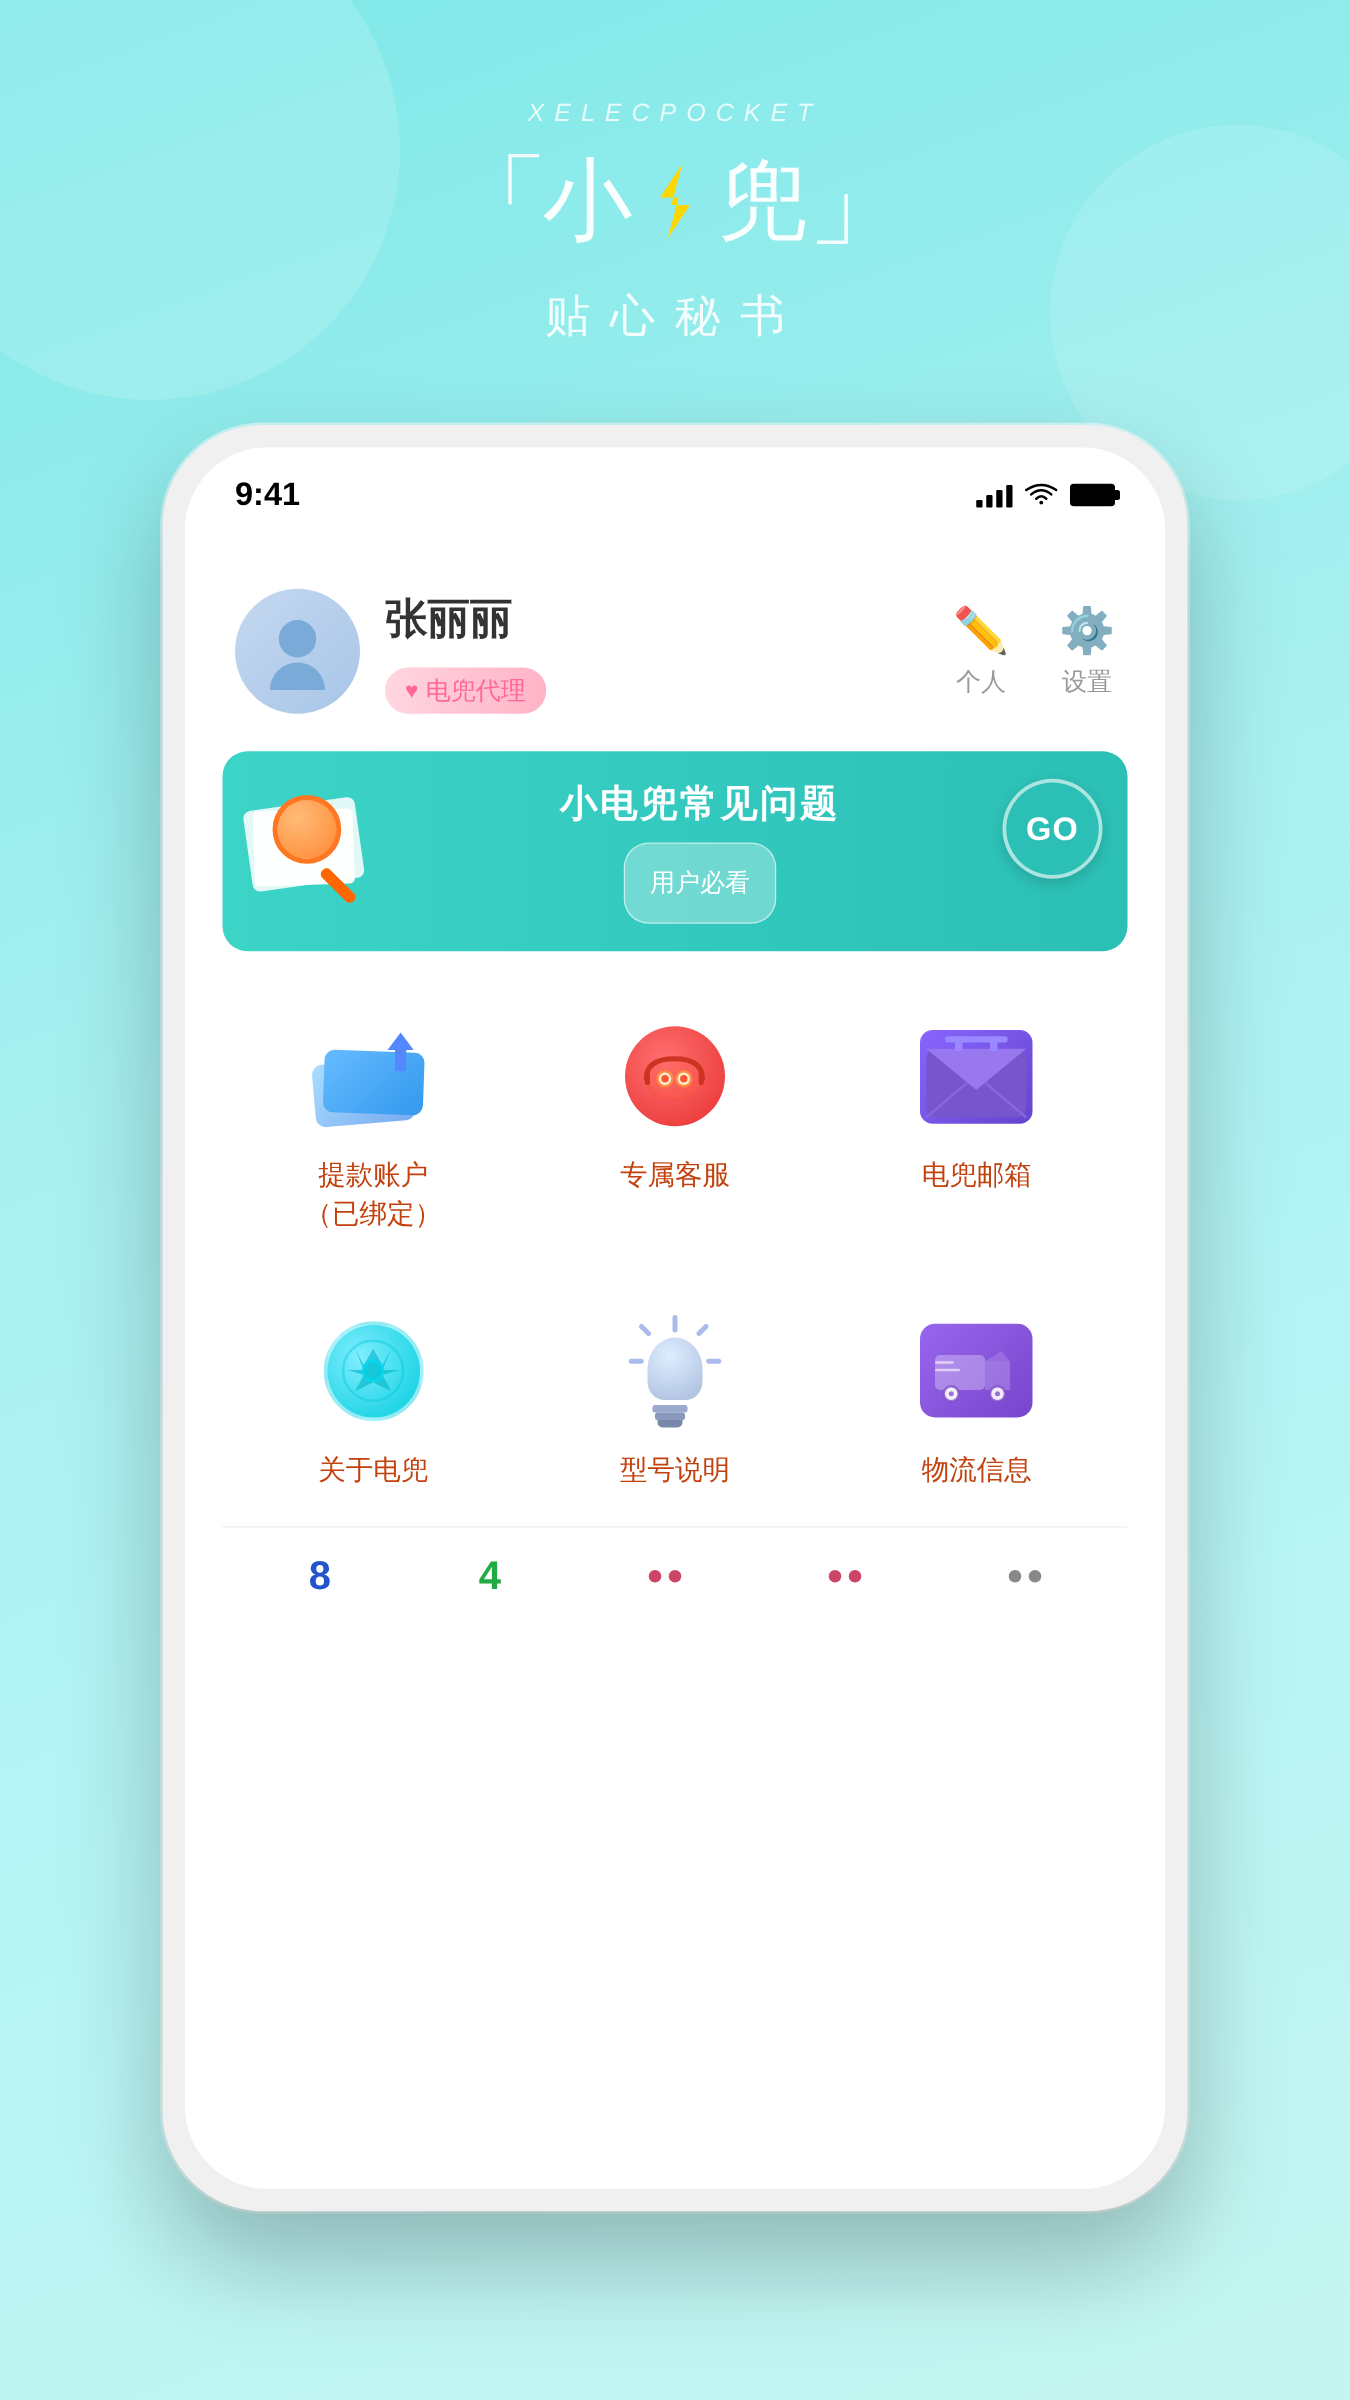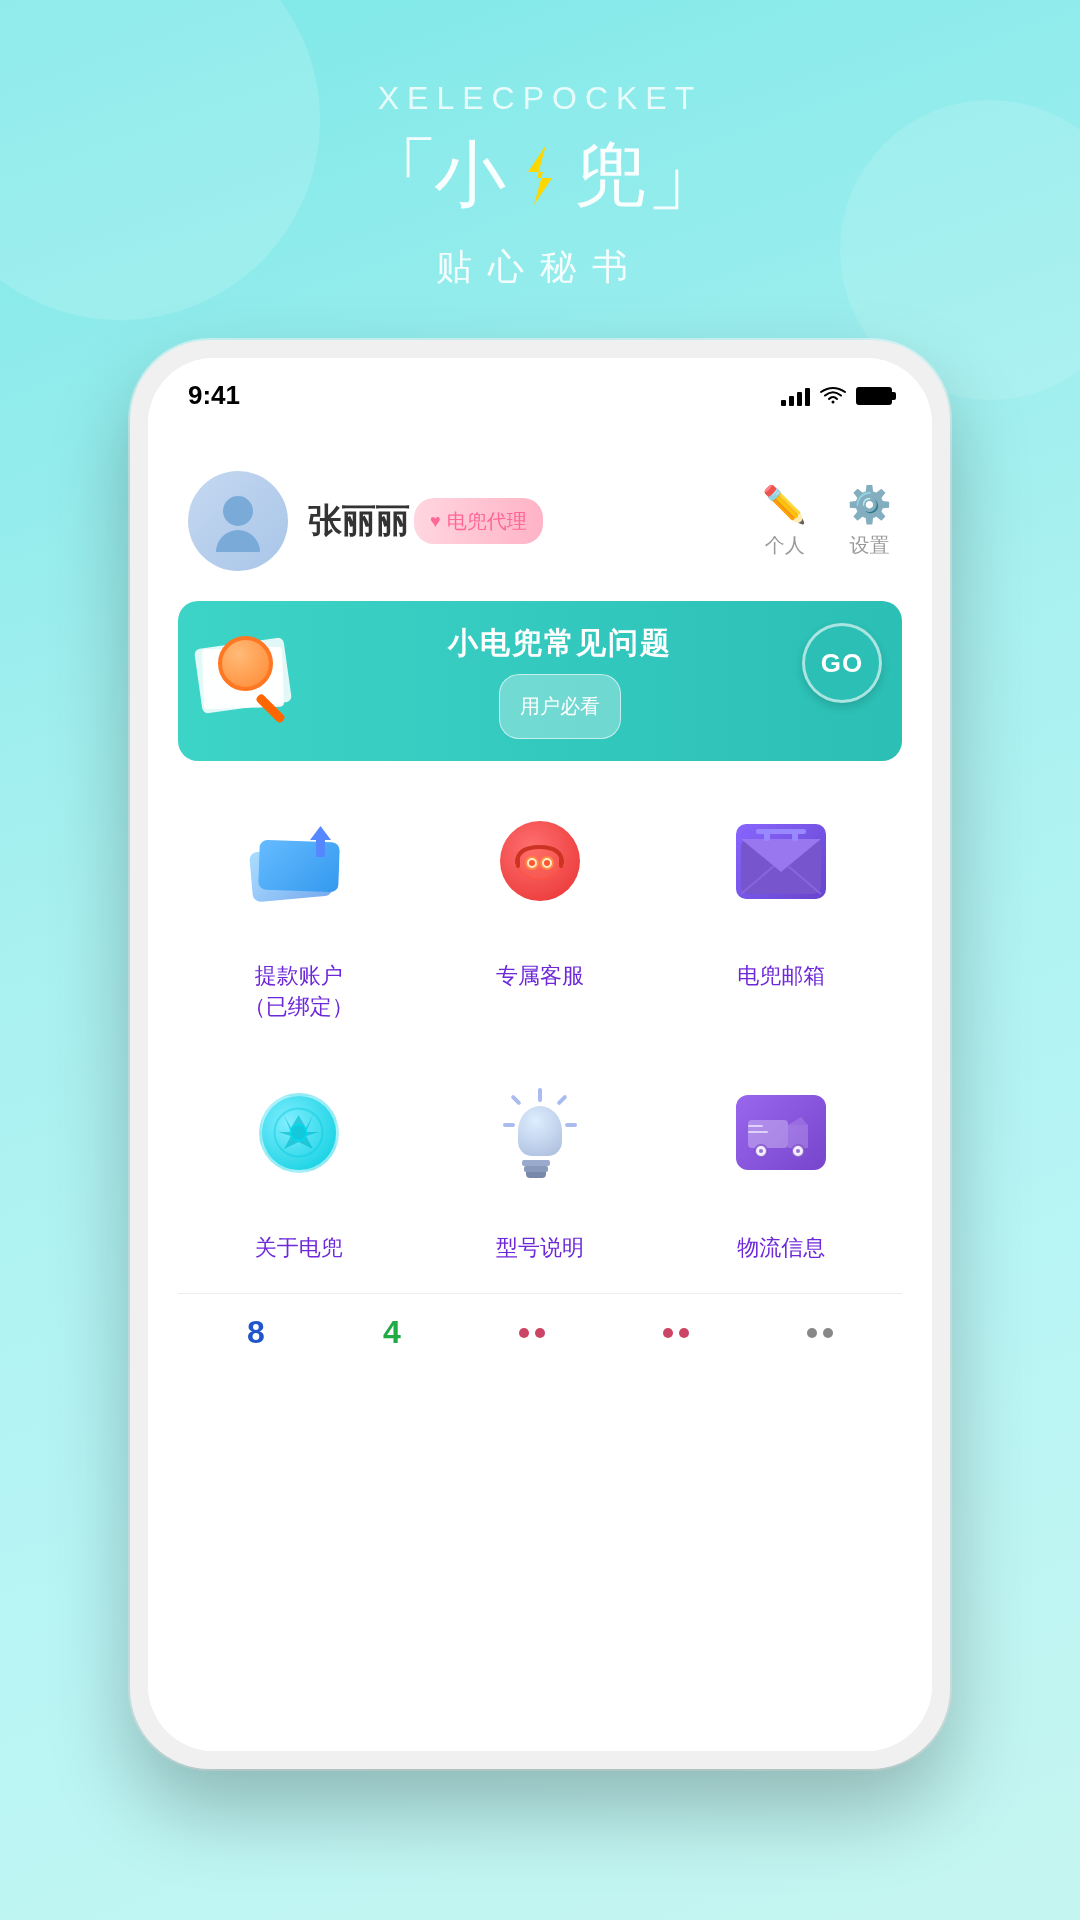--- a/index.html
+++ b/index.html
@@ -30,25 +30,26 @@
     }
 
     
     .logo-area {
       position: relative;
       text-align: center;
       padding-top: 80px;
       z-index: 10;
     }
     .logo-text {
-      font-size: 32px;
+      font-size: 20px;
       letter-spacing: 8px;
       color: rgba(255,255,255,0.8);
       font-weight: 300;
       margin-bottom: 10px;
+      font-style: italic;
     }
     .logo-main {
       display: flex;
       align-items: center;
       justify-content: center;
       gap: 0;
       margin-bottom: 20px;
     }
     .logo-bracket {
       color: rgba(255,255,255,0.9);
@@ -200,22 +201,22 @@
       margin: 0 auto 4px;
     }
     .avatar-body {
       width: 44px; height: 22px;
       background: #7aaad8;
       border-radius: 22px 22px 0 0;
       margin: 0 auto;
     }
     .profile-info {
       display: flex;
-      flex-direction: row;
-      gap: 4px;
+      flex-direction: column;
+      gap: 16px;
     }
     .profile-name {
       font-size: 34px;
       font-weight: 600;
       color: #333;
     }
     .profile-badge {
       display: inline-flex;
       align-items: center;
       gap: 6px;
@@ -316,24 +317,23 @@
       cursor: pointer;
     }
     .menu-icon-wrap {
       width: 100px; height: 100px;
       display: flex;
       align-items: center;
       justify-content: center;
     }
     .menu-label {
       font-size: 22px;
-      color: #6d28d9;
+      color: #c2410c;
       text-align: center;
       line-height: 1.4;
-      margin-top: 36px;
     }
     .icon-service {
       width: 80px; height: 80px;
       border-radius: 50%;
       background: radial-gradient(circle at 40% 35%, #ff7070, #e83030);
       display: flex;
       align-items: center;
       justify-content: center;
       position: relative;
     }

